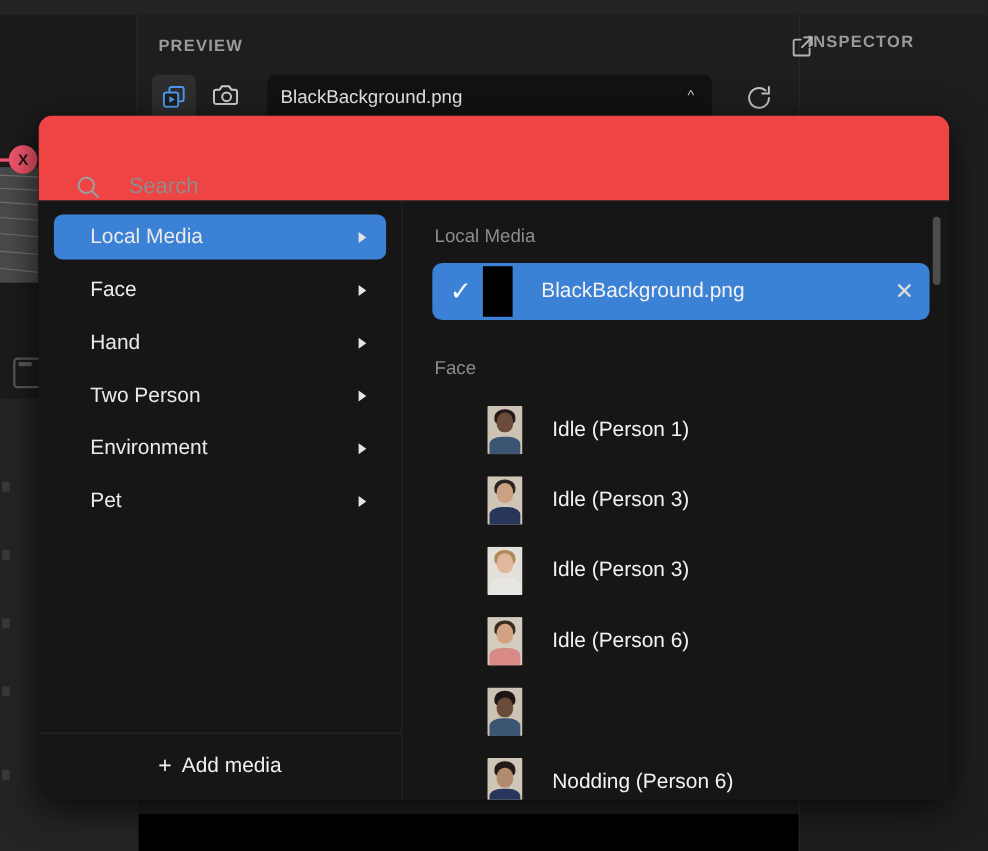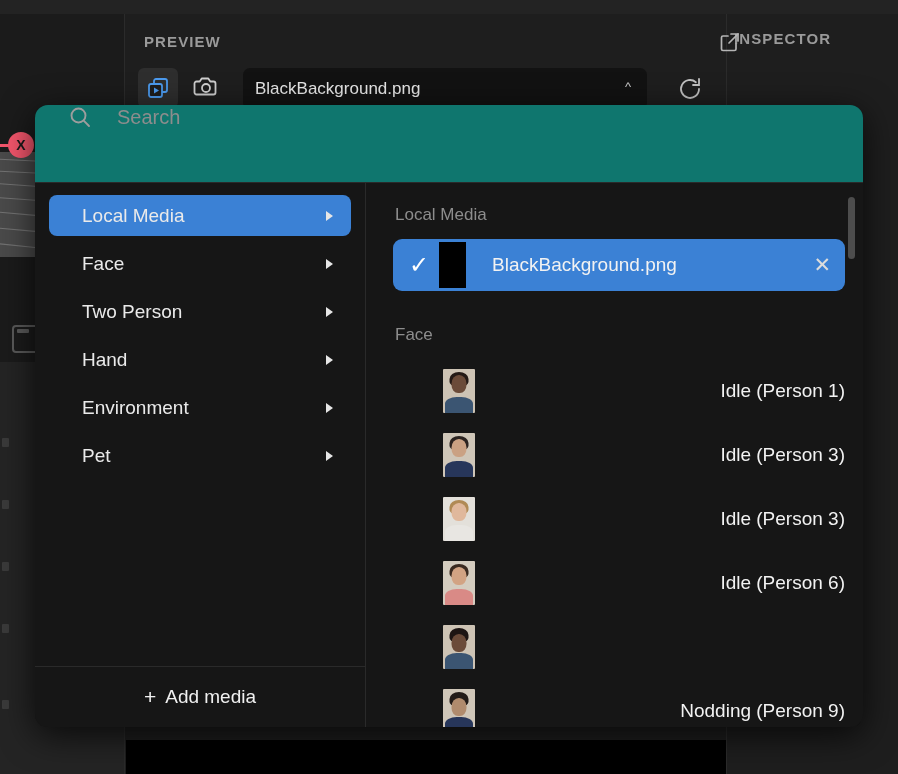--- a/index.html
+++ b/index.html
@@ -119,23 +119,23 @@
     position: absolute; left: 35px; top: 105px;
     width: 828px; height: 622px;
     background: #161616;
     border-radius: 13px;
     box-shadow: 0 8px 34px rgba(0,0,0,0.72);
     overflow: hidden;
     display: flex; flex-direction: column;
   }
   .modal-search {
     height: 77px; flex: 0 0 77px;
-    display: flex; align-items: flex-start;
+    display: flex; align-items: flex-end;
     border-bottom: 1px solid #2a2a2a;
-    background: #0f766e;
+    background: #ef4444;
   }
   .search-icon { margin-left: 33px; width: 24px; height: 24px; }
   .search-input {
     margin-left: 23px; flex: 1; background: transparent; border: none; outline: none;
     color: #e6e6e6; font-size: 20px; font-family: "Liberation Sans", sans-serif;
     padding-right: 30px;
   }
   .search-input::placeholder { color: #8d8d8d; }
 
   .modal-body { flex: 1; display: flex; min-height: 0; }
@@ -185,21 +185,21 @@
   }
   .res-row.sel { background: #3b81d5; }
   .check { width: 40px; flex: 0 0 40px; text-align: center; color: #fff; font-size: 24px; }
   .thumb-black {
     width: 27px; height: 46px; background: #000; flex: 0 0 27px;
   }
   .res-label { margin-left: 26px; color: #f2f2f2; font-size: 19px; flex: 1; }
   .res-close { color: #dcdcdc; font-size: 21px; padding-left: 10px; }
 
   .face-row {
-    display: flex; align-items: center; height: 64px; padding-left: 50px; justify-content: space-between;
+    display: flex; align-items: center; height: 64px; padding-left: 50px;
   }
   .avatar {
     width: 32px; height: 44px; flex: 0 0 32px;
     position: relative; overflow: hidden; border-radius: 1px;
   }
   .av-bg { position: absolute; inset: 0; }
   .av-head {
     position: absolute; left: 50%; top: 6px; transform: translateX(-50%);
     width: 15px; height: 18px; border-radius: 48% 48% 44% 44%;
   }
@@ -307,25 +307,25 @@
         <div class="side-list">
           <div class="side-item sel">
             <span>Local Media</span>
             <span class="arrow"></span>
           </div>
           <div class="side-item">
             <span>Face</span>
             <span class="arrow"></span>
           </div>
           <div class="side-item">
+            <span>Hand</span>
+            <span class="arrow"></span>
+          </div>
+          <div class="side-item">
             <span>Two Person</span>
-            <span class="arrow"></span>
-          </div>
-          <div class="side-item">
-            <span>Hand</span>
             <span class="arrow"></span>
           </div>
           <div class="side-item">
             <span>Environment</span>
             <span class="arrow"></span>
           </div>
           <div class="side-item">
             <span>Pet</span>
             <span class="arrow"></span>
           </div>
@@ -399,19 +399,19 @@
           </span>
         </div>
 
         <div class="face-row">
           <span class="avatar">
             <span class="av-bg" style="background:#cfc6b8"></span>
             <span class="av-hair" style="background:#221b18"></span>
             <span class="av-head" style="background:#b08b6d;top:9px"></span>
             <span class="av-body" style="background:#27365a"></span>
           </span>
-          <span class="face-label">Nodding (Person 9)</span>
+          <span class="face-label">Nodding (Person 6)</span>
         </div>
 
       </div>
     </div>
   </div>
 </div>
 
 </body></html>

